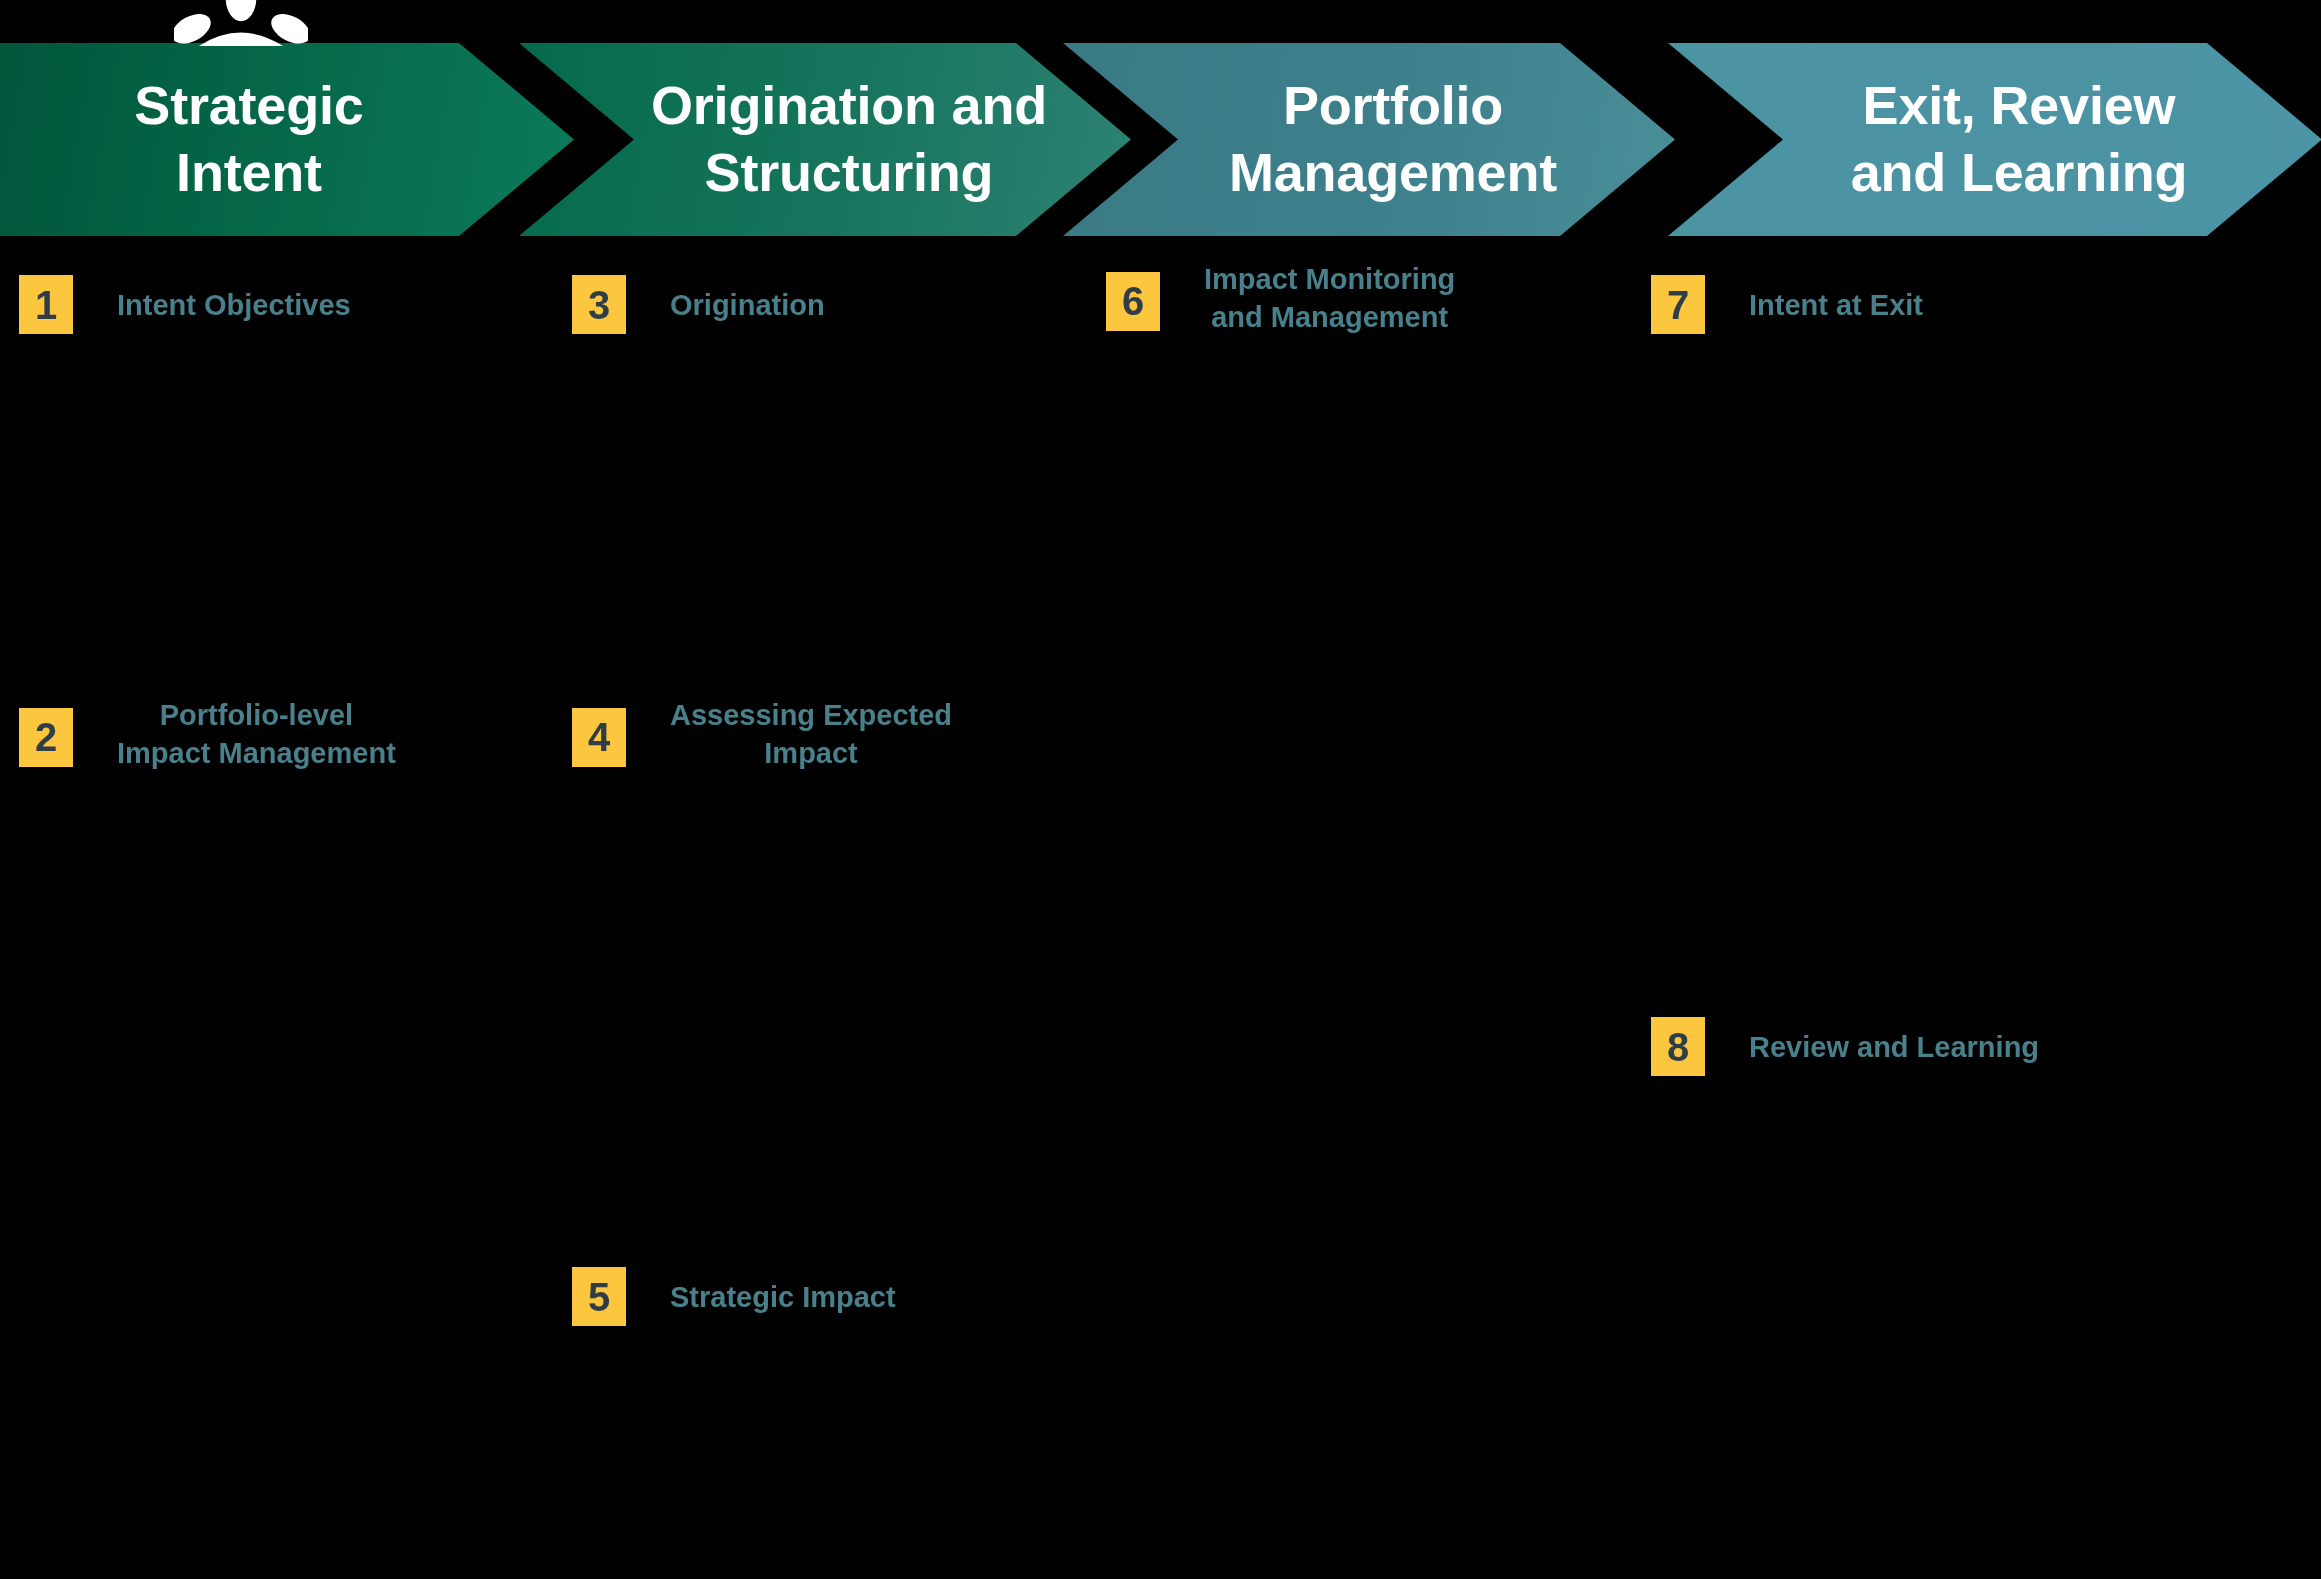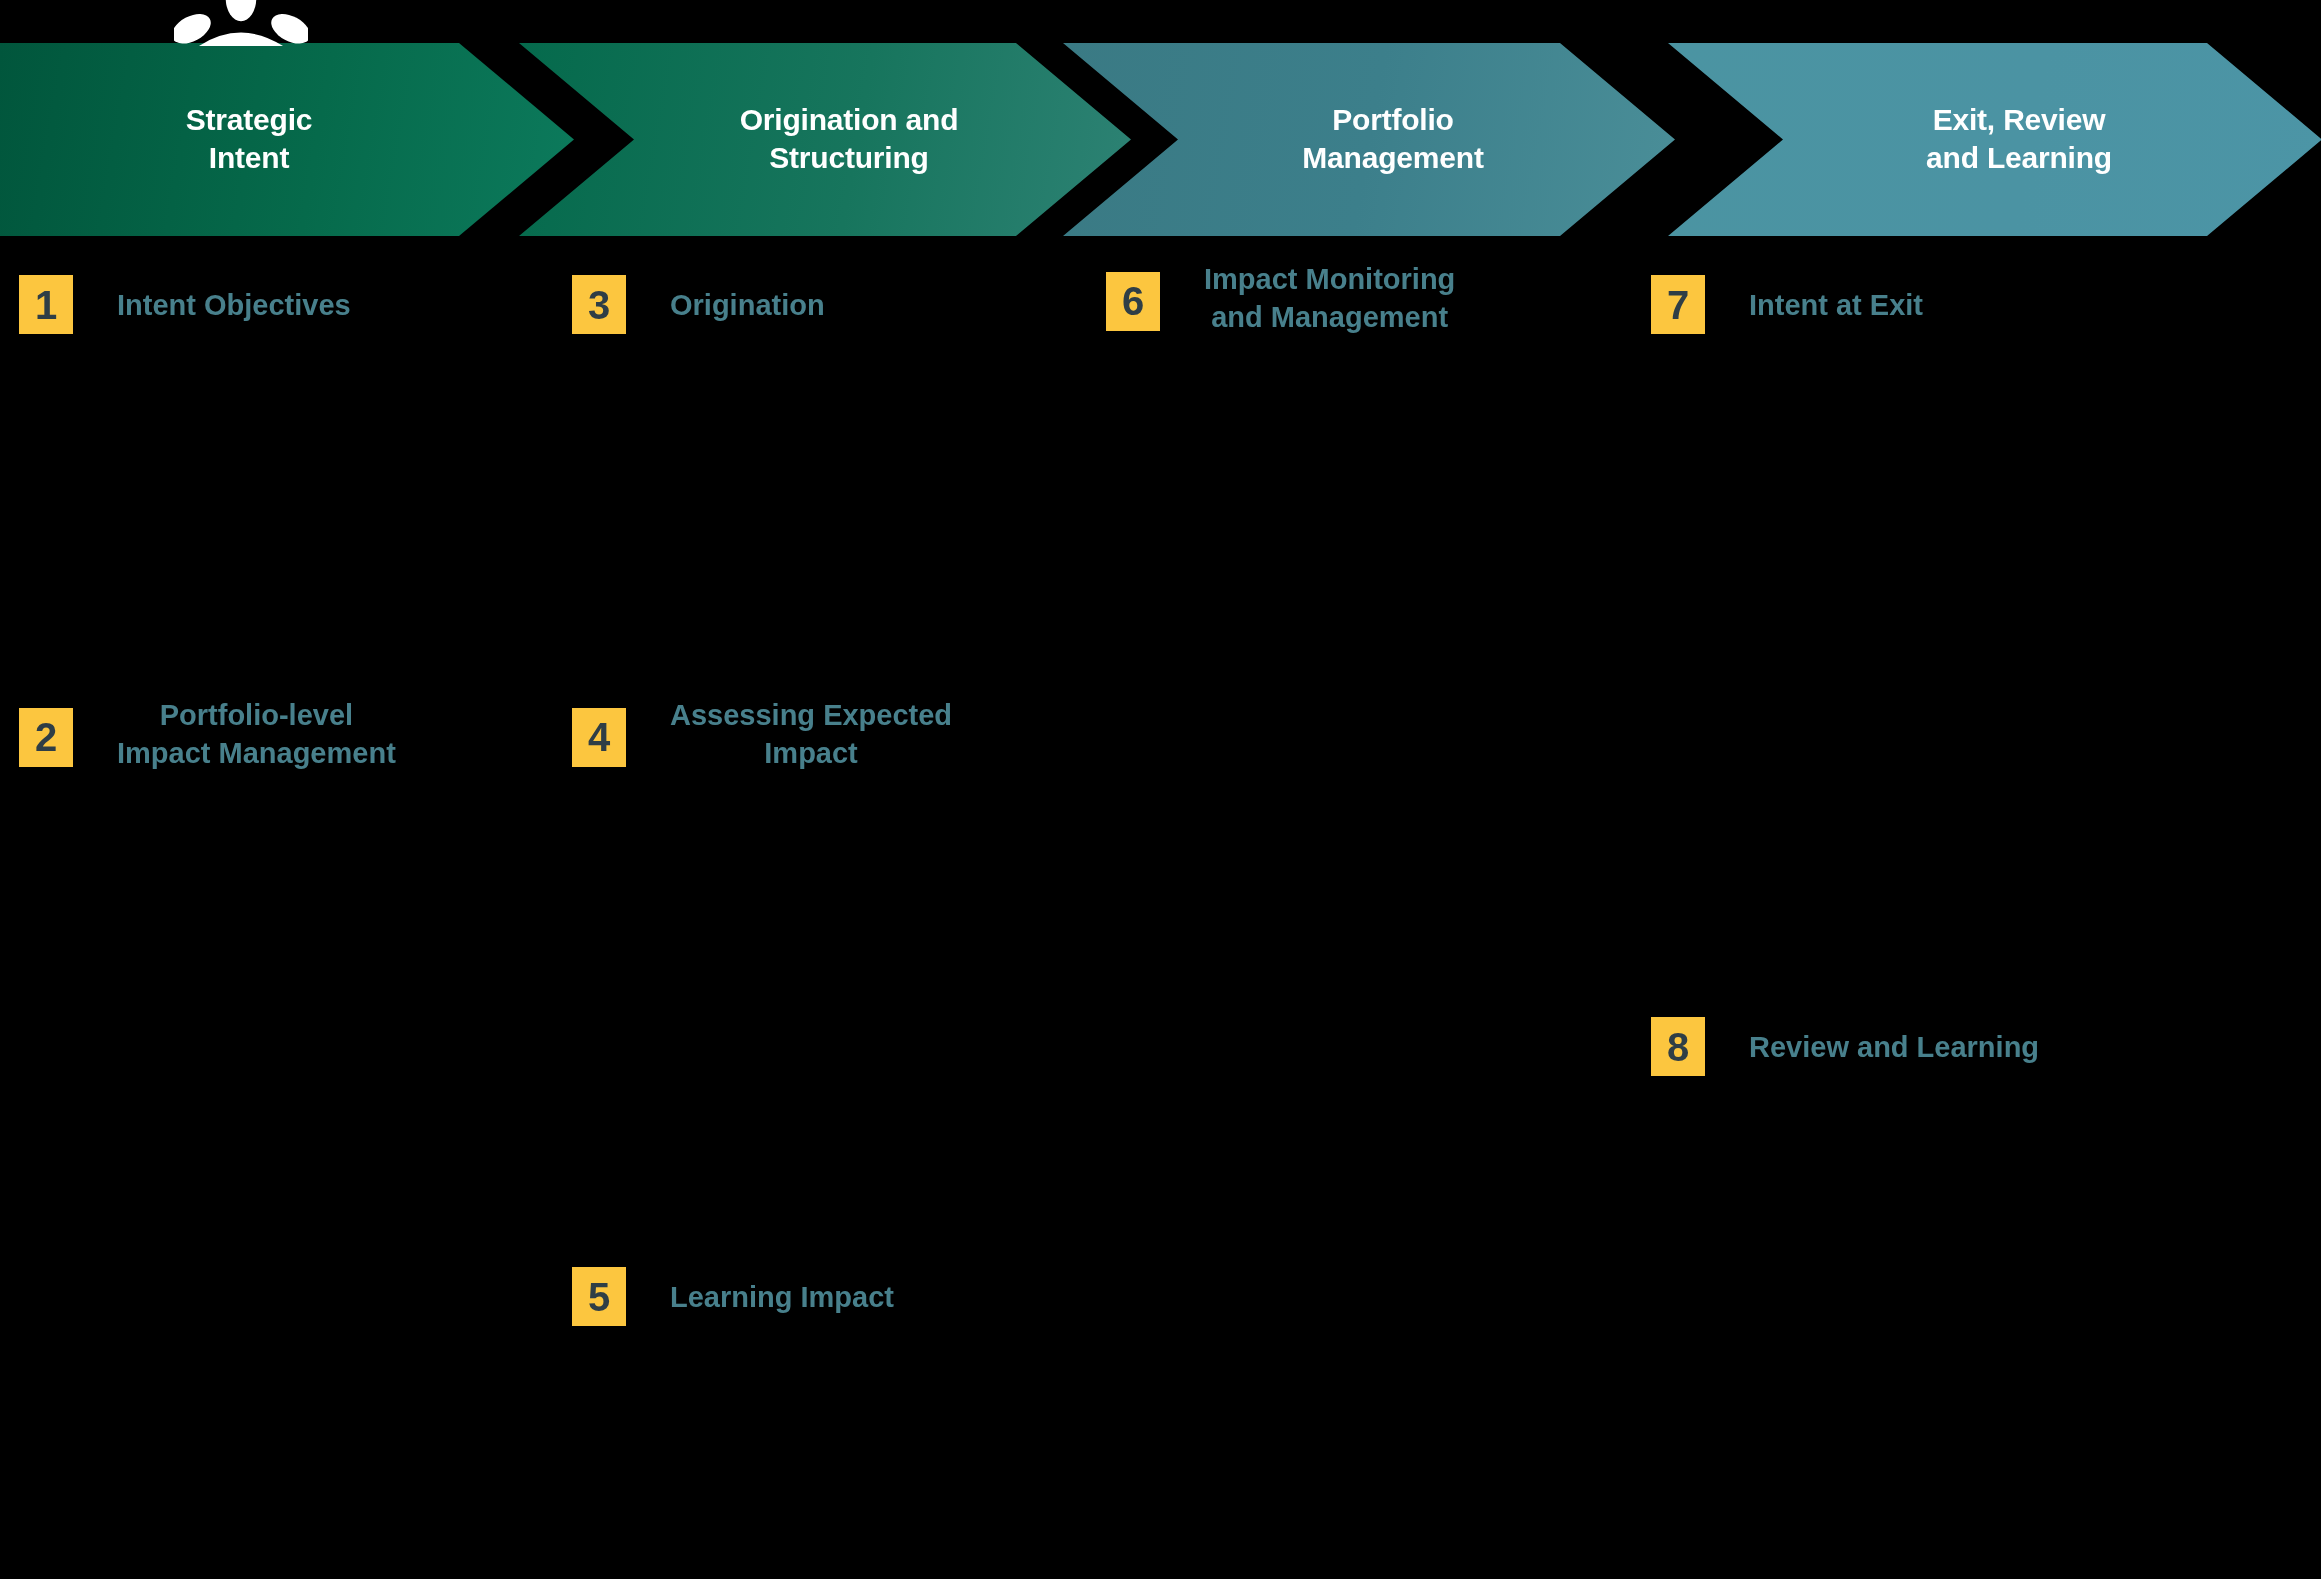--- a/index.html
+++ b/index.html
@@ -34,21 +34,21 @@
     height: 193px;
     display: flex;
     align-items: center;
     justify-content: center;
     box-sizing: border-box;
   }
   .chevron .chev-label {
     position: relative;
     z-index: 2;
     color: #ffffff;
-    font-size: 30px;
+    font-size: 54px;
     font-weight: bold;
     line-height: 1.24;
     text-align: center;
     letter-spacing: -0.2px;
     white-space: pre-line;
     padding-bottom: 1.9px;
   }
   
   #chev-0 {
     left: 0px;
@@ -177,21 +177,21 @@
   </div>
 
   <div class="step two-line" style="left:572px; top:696px; width:497px;">
     <div class="badge">4</div>
     <div class="step-label">Assessing Expected
 Impact</div>
   </div>
 
   <div class="step" style="left:572px; top:1267px; width:459px;">
     <div class="badge">5</div>
-    <div class="step-label">Learning Impact</div>
+    <div class="step-label">Strategic Impact</div>
   </div>
 
   <div class="step two-line" style="left:1106px; top:260px; width:535px;">
     <div class="badge">6</div>
     <div class="step-label">Impact Monitoring
 and Management</div>
   </div>
 
   <div class="step" style="left:1651px; top:275px; width:478px;">
     <div class="badge">7</div>

